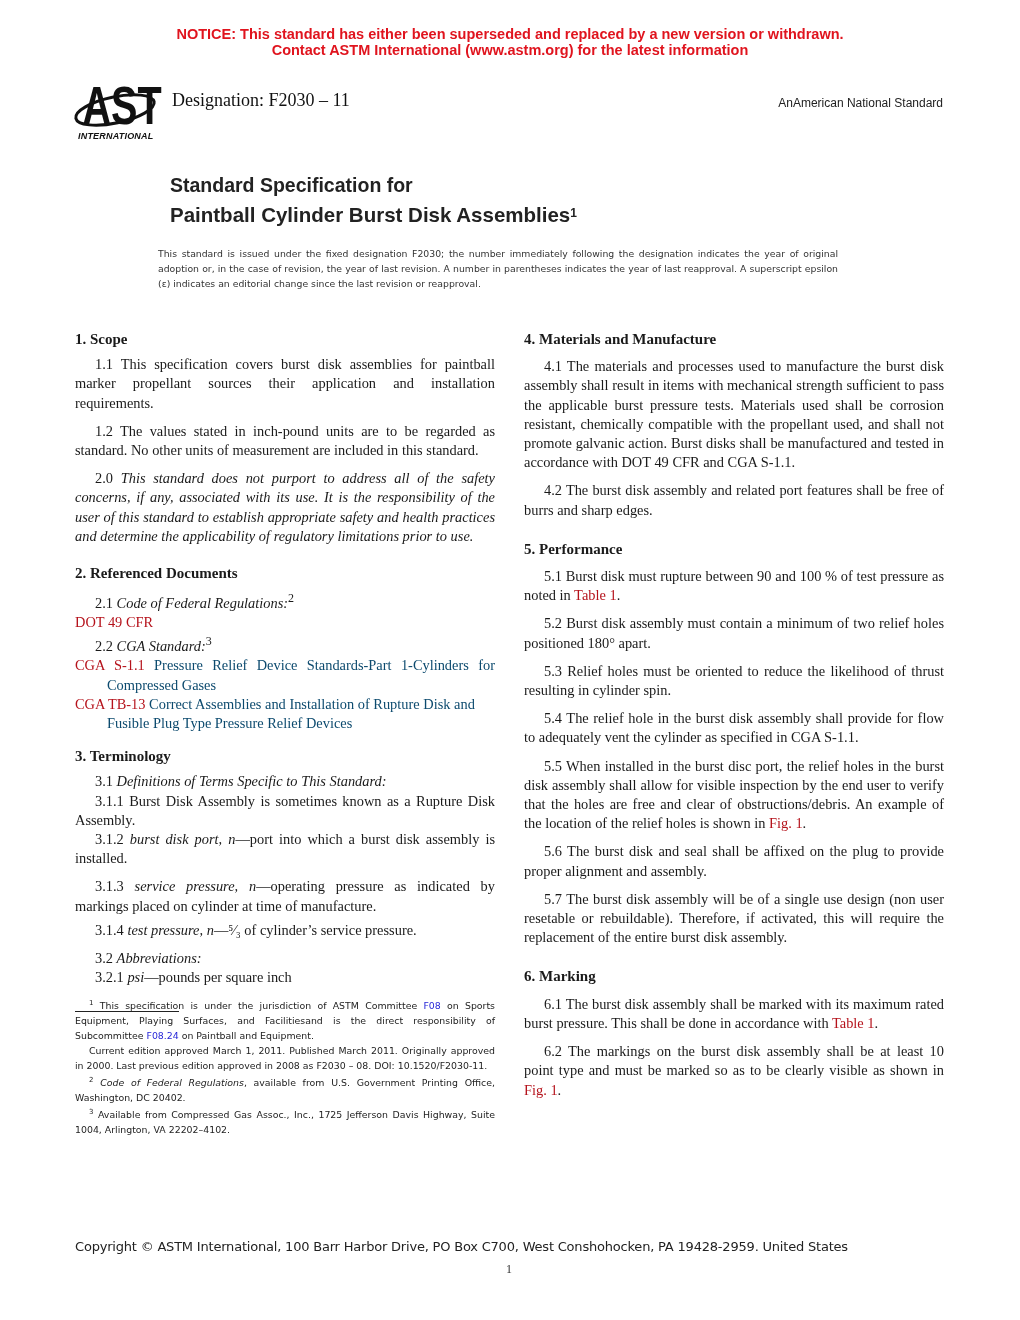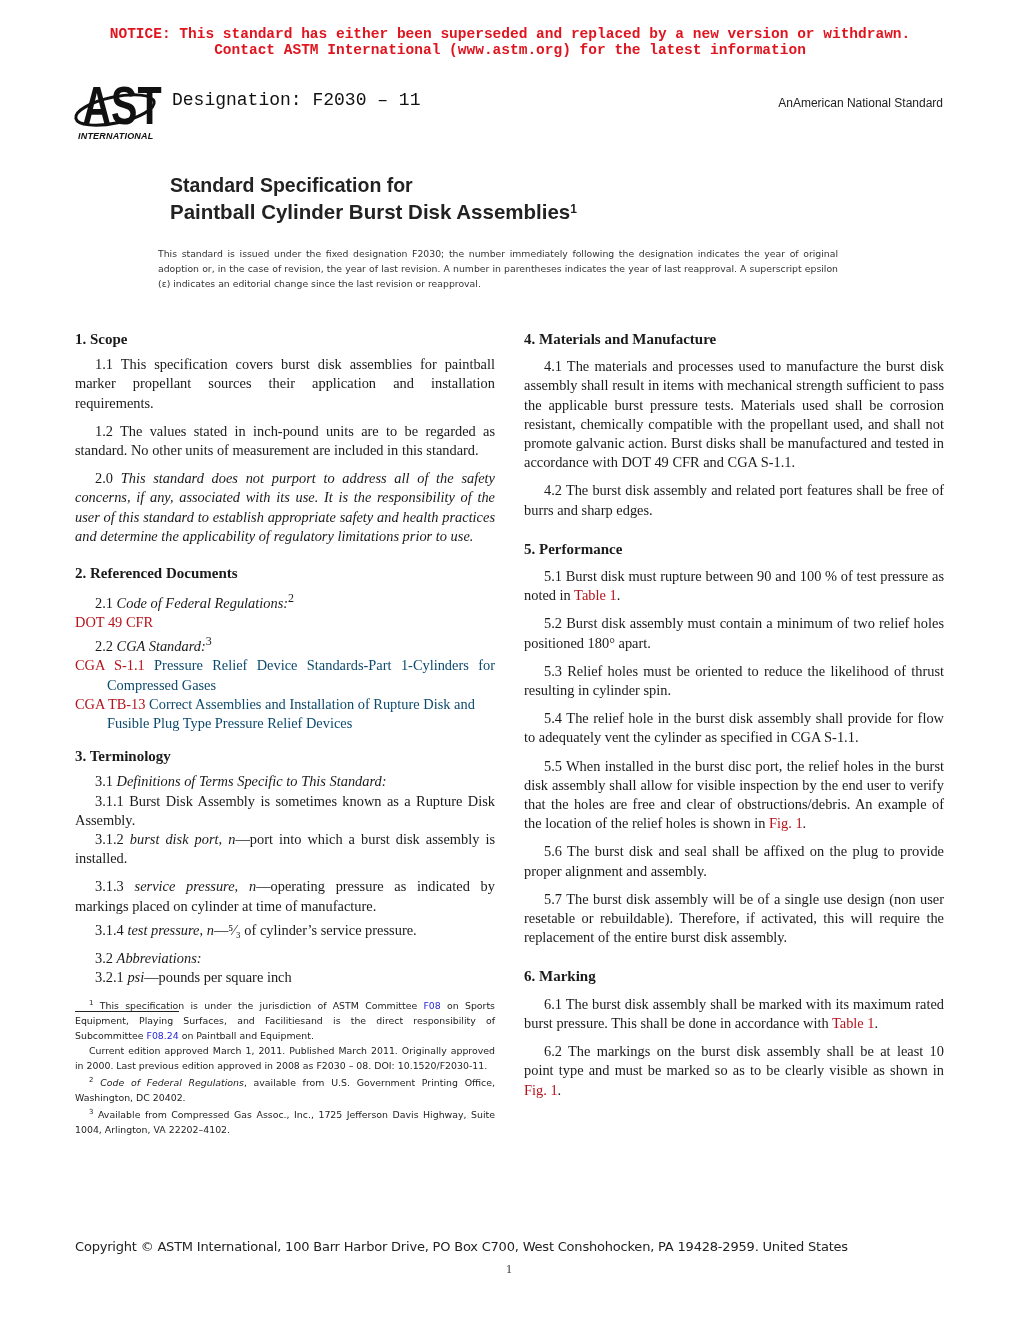--- a/index.html
+++ b/index.html
@@ -1,34 +1,34 @@
 <!DOCTYPE html>
 <html><head>
 <meta charset="utf-8">
 <style>
   html, body { margin: 0; padding: 0; background: #ffffff; }
   body { width: 1020px; height: 1320px; position: relative; overflow: hidden; color: #1a1a1a; }
 
   .notice { position: absolute; top: 26px; left: 0; width: 1020px; text-align: center;
-            color: #e0141e; font-family: Liberation Mono, monospace; font-weight: bold;
+            color: #e0141e; font-family: Liberation Sans, sans-serif; font-weight: bold;
             font-size: 14.5px; line-height: 16px; }
 
   .logo { position: absolute; left: 68px; top: 74px; width: 94px; height: 70px; }
   .logo-text { position: absolute; left: 78px; top: 131px; font-family: "Liberation Sans", sans-serif;
                font-weight: bold; font-style: italic; font-size: 9px; letter-spacing: 0.2px; color: #111; }
 
-  .designation { position: absolute; left: 172px; top: 90px; font-family: Liberation Mono, monospace;
+  .designation { position: absolute; left: 172px; top: 90px; font-family: Liberation Serif, serif;
                  font-size: 18px; color: #111; }
   .ans { position: absolute; right: 77px; top: 96px; font-family: "Liberation Sans", sans-serif;
          font-size: 12px; color: #222; }
 
   .title { position: absolute; left: 170px; top: 173px; font-family: "Liberation Sans", sans-serif;
            font-weight: bold; color: #222; }
   .title .l1 { font-size: 19.5px; line-height: 24px; }
-  .title .l2 { font-size: 20.5px; line-height: 29px; }
+  .title .l2 { font-size: 20.5px; line-height: 36px; }
   .title sup { font-size: 12px; vertical-align: top; position: relative; top: -2px; }
 
   .preamble { position: absolute; left: 158px; top: 246px; width: 680px; font-family: "DejaVu Sans", sans-serif;
               font-size: 9.3px; line-height: 15px; color: #333; text-align: justify; }
 
   .col { position: absolute; top: 322px; width: 420px; font-family: "Liberation Serif", serif;
          font-size: 14.4px; line-height: 19.2px; color: #1a1a1a; }
   .col.left { left: 75px; }
   .col.right { left: 524px; }
   .h { font-weight: bold; font-size: 15px; margin: 8px 0 6px 0; }

